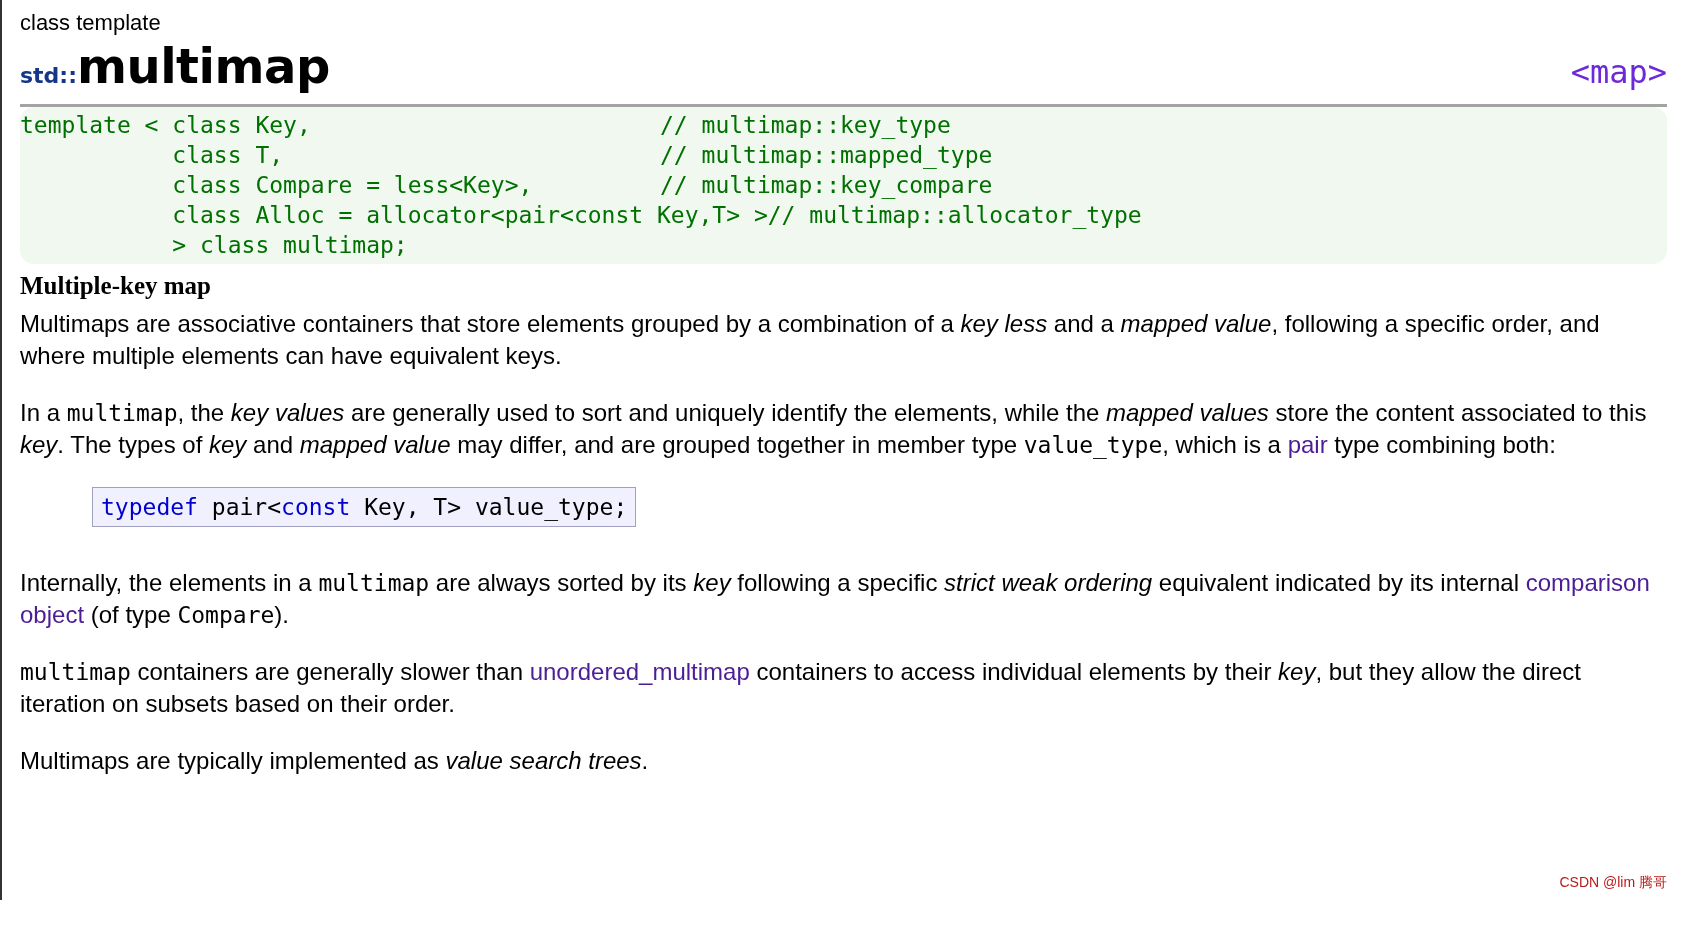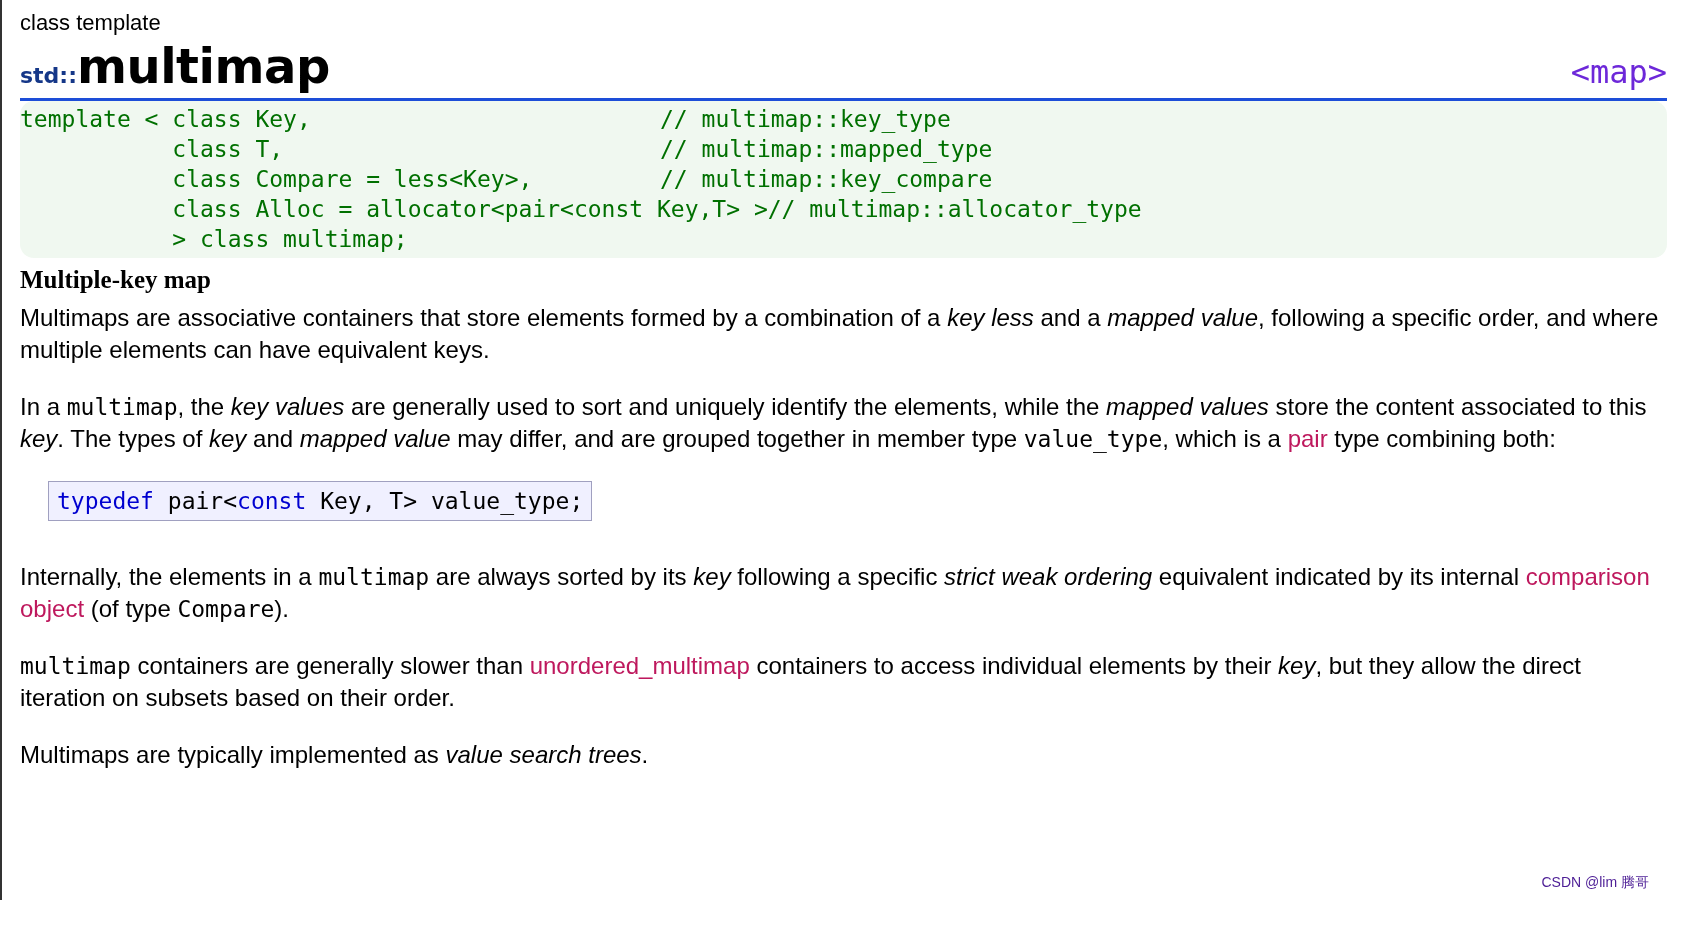--- a/index.html
+++ b/index.html
@@ -13,22 +13,22 @@
     position: relative;
   }
   .header-label {
     font-size: 22px;
     margin-bottom: -4px;
   }
   .title-row {
     display: flex;
     align-items: baseline;
     justify-content: space-between;
-    border-bottom: 3px solid #1d4ed8;
-    padding-bottom: 4px;
+    border-bottom: 3px solid #a3a3a3;
+    padding-bottom: 10px;
     margin-top: 6px;
   }
   .name-block {
     display: flex;
     align-items: baseline;
   }
   .ns {
     color: #153788;
     font-weight: bold;
     font-size: 22px;
@@ -63,39 +63,39 @@
     font-family: Liberation Serif, serif;
   }
   p.body {
     font-size: 24px;
     line-height: 1.3;
     margin: 0 0 26px 0;
     font-family: Verdana, sans-serif;
   }
   .italic { font-style: italic; }
   .mono { font-family: "DejaVu Sans Mono", Consolas, monospace; font-size: 23px; }
-  .link { color: #be185d; }
+  .link { color: #4c1d95; }
   .code-inset-wrap {
-    margin: 14px 0 40px 28px;
+    margin: 14px 0 40px 72px;
   }
   .code-inset {
     display: inline-block;
     border: 1px solid #a0a0c0;
     background: #f0f0ff;
     padding: 6px 8px;
     font-family: "DejaVu Sans Mono", Consolas, monospace;
     font-size: 23px;
   }
   .kw { color: #0000d0; }
   .watermark {
     position: absolute;
-    right: 36px;
+    right: 18px;
     bottom: 8px;
     font-size: 14px;
-    color: #4c1d95;
+    color: #b91c1c;
     font-family: sans-serif;
   }
 </style>
 </head>
 <body>
 
 <div class="header-label">class template</div>
 
 <div class="title-row">
   <div class="name-block">
@@ -107,21 +107,21 @@
 
 <div class="synopsis"><span style="display:inline-block;min-width:640px">template &lt; class Key,</span><span>// multimap::key_type</span>
 <span style="display:inline-block;min-width:640px">           class T,</span><span>// multimap::mapped_type</span>
 <span style="display:inline-block;min-width:640px">           class Compare = less&lt;Key&gt;,</span><span>// multimap::key_compare</span>
 <span style="display:inline-block;min-width:640px">           class Alloc = allocator&lt;pair&lt;const Key,T&gt; &gt;</span><span>// multimap::allocator_type</span>
 <span>           &gt; class multimap;</span></div>
 
 <h3 class="section">Multiple-key map</h3>
 
 <p class="body">
-  <span>Multimaps are associative containers that store elements formed by a combination of a </span><span class="italic">key less</span><span> and a </span><span class="italic">mapped value</span><span>, following a specific order, and where multiple elements can have equivalent keys.</span>
+  <span>Multimaps are associative containers that store elements grouped by a combination of a </span><span class="italic">key less</span><span> and a </span><span class="italic">mapped value</span><span>, following a specific order, and where multiple elements can have equivalent keys.</span>
 </p>
 
 <p class="body">
   <span>In a </span><span class="mono">multimap</span><span>, the </span><span class="italic">key values</span><span> are generally used to sort and uniquely identify the elements, while the </span><span class="italic">mapped values</span><span> store the content associated to this </span><span class="italic">key</span><span>. The types of </span><span class="italic">key</span><span> and </span><span class="italic">mapped value</span><span> may differ, and are grouped together in member type </span><span class="mono">value_type</span><span>, which is a </span><span class="link">pair</span><span> type combining both:</span>
 </p>
 
 <div class="code-inset-wrap">
   <span class="code-inset"><span class="kw">typedef</span><span> pair&lt;</span><span class="kw">const</span><span> Key, T&gt; value_type;</span></span>
 </div>
 

